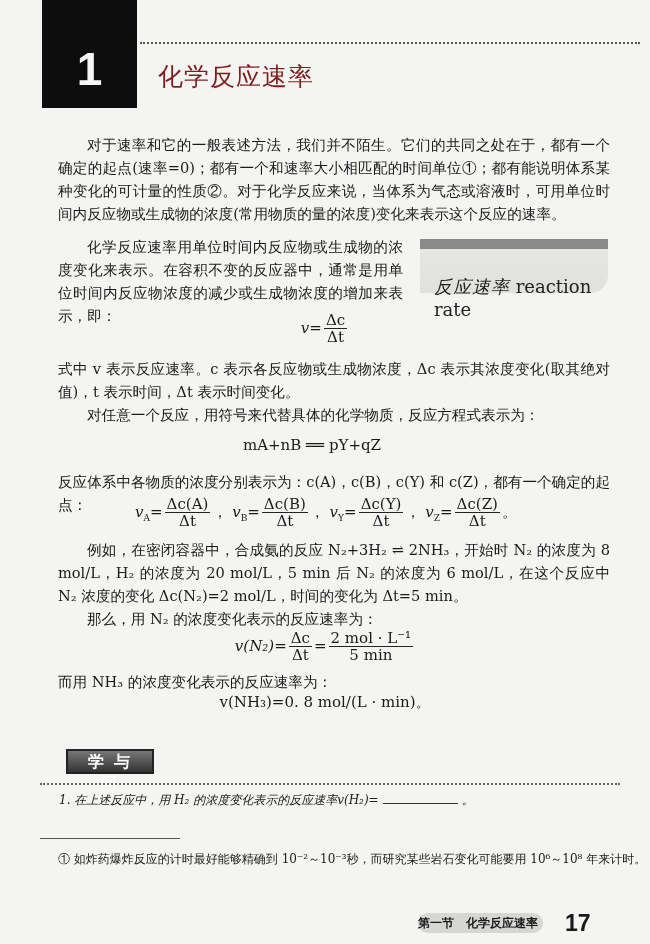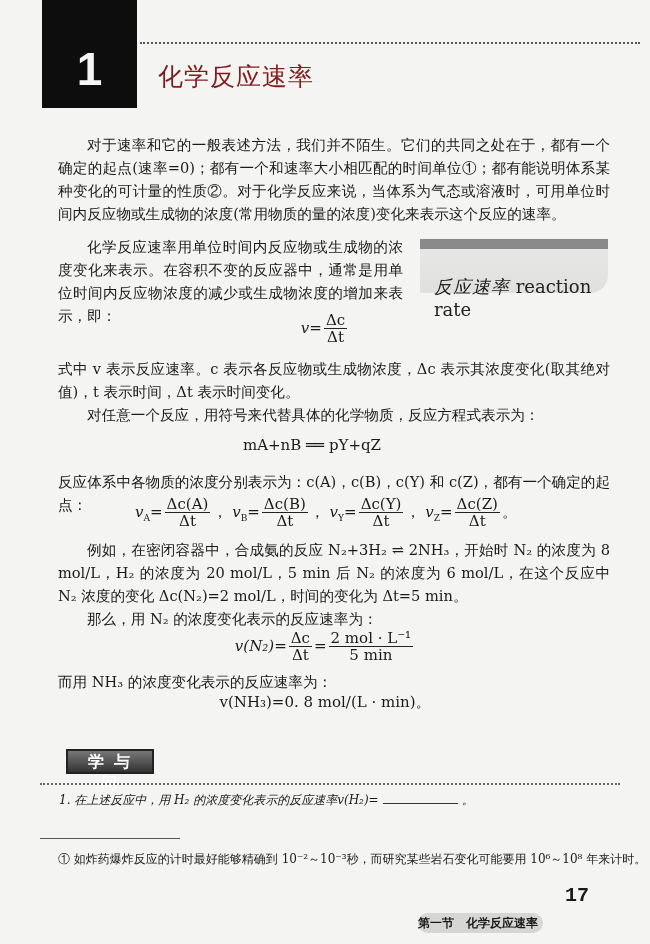--- a/index.html
+++ b/index.html
@@ -64,22 +64,22 @@
   .blank { display: inline-block; width: 75px; border-bottom: 1px solid #333; margin: 0 4px; }
   .footnote-rule { position: absolute; left: 40px; top: 838px; width: 140px; border-top: 1px solid #555; }
   .footnotes { position: absolute; left: 58px; top: 850px; font-size: 12px; line-height: 18px; color: #222; }
   .footer-label {
     position: absolute; left: 418px; top: 913px; width: 125px; height: 20px;
     background: #d6d6d4; border-radius: 10px; text-align: left;
     font-size: 12px; font-weight: bold; line-height: 20px;
     font-family: "DejaVu Sans", "Liberation Sans", sans-serif;
   }
   .page-number {
-    position: absolute; left: 565px; top: 884px; font-size: 20px; font-weight: bold;
-    font-family: Liberation Mono, monospace;
+    position: absolute; left: 565px; top: 910px; font-size: 23px; font-weight: bold;
+    font-family: Liberation Sans, sans-serif;
   }
 </style>
 </head>
 <body>
 
 <div class="chapter-block">
   <div class="chapter-num">1</div>
 </div>
 <div class="header-dots"></div>
 <div class="chapter-title">化学反应速率</div>

